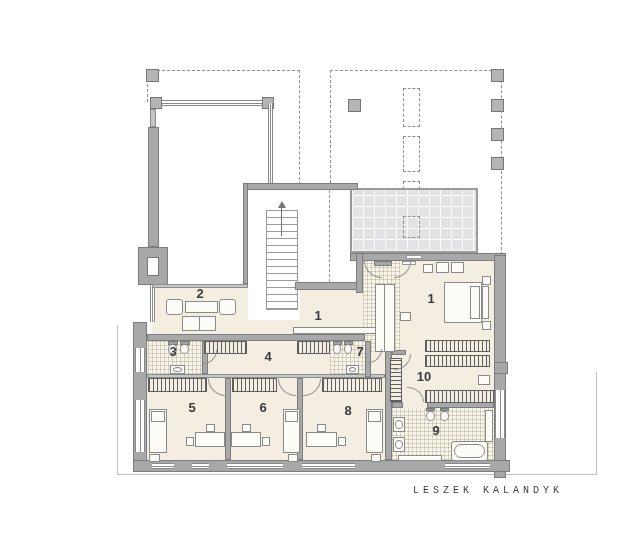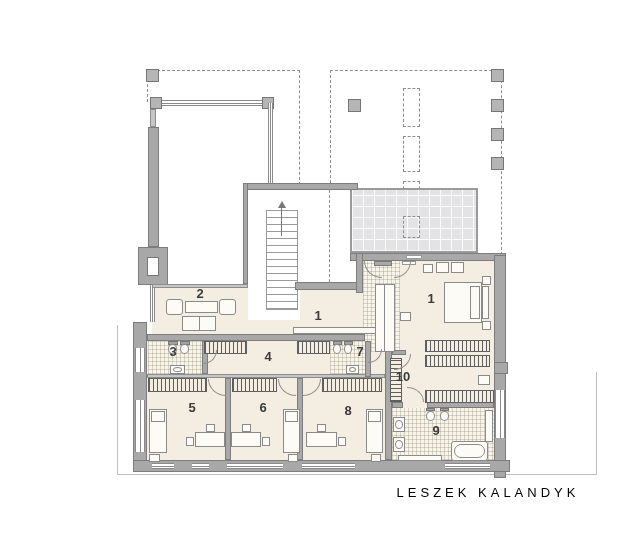--- a/index.html
+++ b/index.html
@@ -43,22 +43,22 @@
   .arc.tr{border-right:1px solid #909090;border-top:1px solid #909090;border-top-right-radius:100%}
   .lbl{color:#3b3b3b;font-size:13px;font-weight:700;width:20px;text-align:center;line-height:16px}
   .eaves{background:#bfbfbf}
   .tri{width:0;height:0;border-left:4px solid transparent;border-right:4px solid transparent;
     border-bottom:7px solid #777;background:transparent}
   .stem{background:#777}
   .iline{background:#8a8a8a}
   .wm{text-align:center;width:220px}
   .wm .s{position:static;display:block;font-family:"DejaVu Serif",serif;font-style:italic;
     font-size:14px;color:#d8d3c8}
-  .wm .n{position:static;display:block;font-family:Liberation Sans, sans-serif;font-size:13px;
-    letter-spacing:4px;color:#000000;margin-top:2px}
+  .wm .n{position:static;display:block;font-family:Liberation Mono, monospace;font-size:10px;
+    letter-spacing:4px;color:#404040;margin-top:2px}
 </style>
 </head>
 <body>
 
 <div class="plan">
 
   <div class="eaves" style="left:117px;top:325px;width:1px;height:150px"></div>
   <div class="eaves" style="left:117px;top:474px;width:480px;height:1px"></div>
   <div class="eaves" style="left:596px;top:372px;width:1px;height:103px"></div>
 
@@ -229,20 +229,20 @@
 
   <div class="lbl" style="left:308px;top:308px">1</div>
   <div class="lbl" style="left:190px;top:286px">2</div>
   <div class="lbl" style="left:163px;top:344px">3</div>
   <div class="lbl" style="left:258px;top:349px">4</div>
   <div class="lbl" style="left:182px;top:400px">5</div>
   <div class="lbl" style="left:253px;top:400px">6</div>
   <div class="lbl" style="left:350px;top:344px">7</div>
   <div class="lbl" style="left:338px;top:403px">8</div>
   <div class="lbl" style="left:426px;top:423px">9</div>
-  <div class="lbl" style="left:391px;top:369px;width:24px">10</div>
+  <div class="lbl" style="left:412px;top:369px;width:24px">10</div>
   <div class="lbl" style="left:419px;top:291px;width:24px">1</div>
 
   <div class="wm" style="left:378px;top:483px">
     <span class="n">LESZEK KALANDYK</span>
   </div>
 
 </div>
 
 </body></html>

